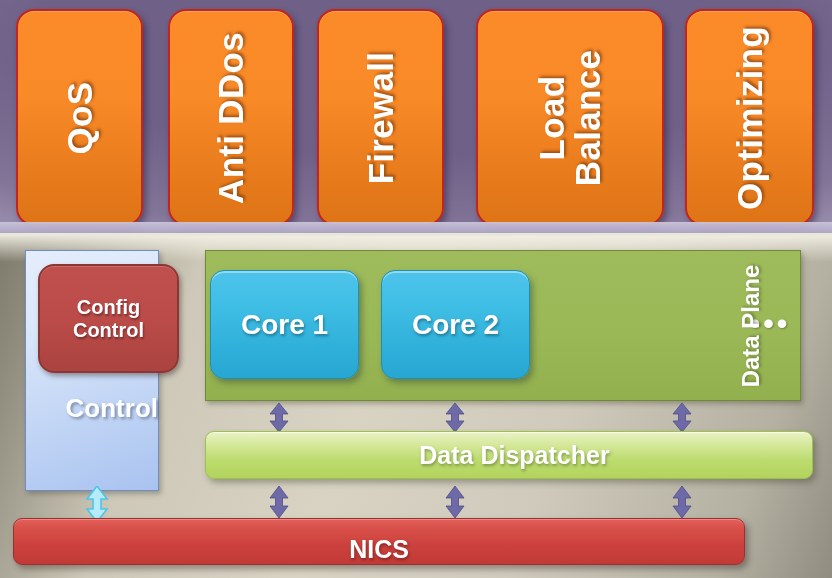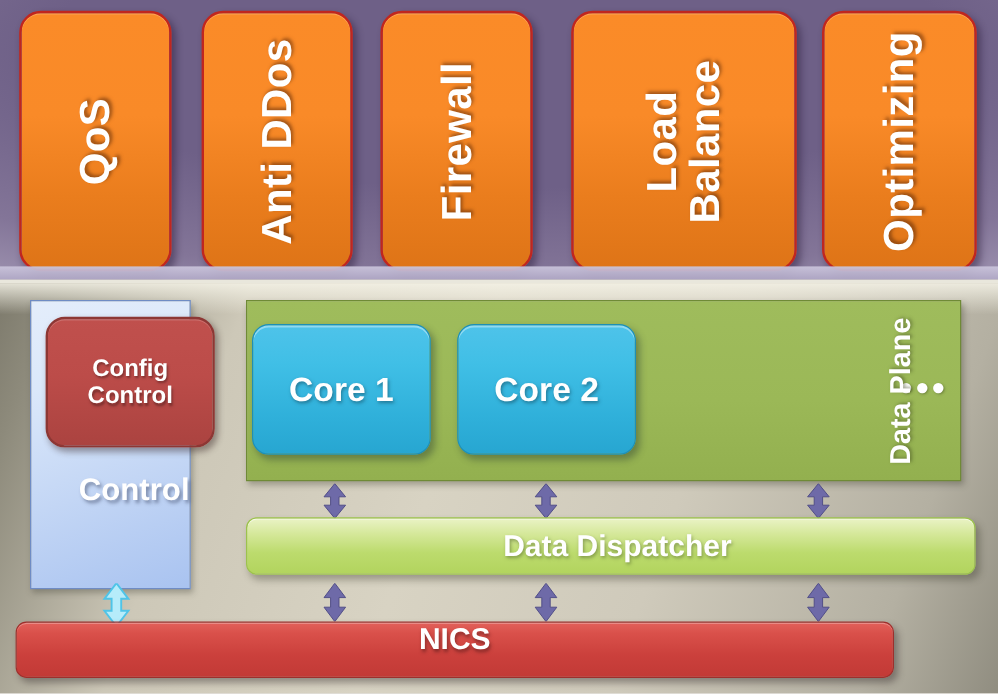--- a/index.html
+++ b/index.html
@@ -197,21 +197,21 @@
   
   .nics {
     position: absolute;
     left: 13px; top: 282px;
     width: 732px; height: 47px;
     border-radius: 9px;
     background: linear-gradient(180deg, #e2605a 0%, #d9504a 20%, #cb403c 60%, #c23a36 100%);
     border: 1px solid #9e2f2c;
     box-shadow: 3px 4px 6px rgba(50,40,40,.42), inset 0 1px 0 rgba(255,255,255,.28);
     display: flex;
-    align-items: flex-start;
+    align-items: flex-end;
     justify-content: center;
     box-sizing: border-box;
   }
   .nics-label {
     color: #ffffff;
     font-weight: bold;
     font-size: 25px;
     text-shadow: 1px 2px 3px rgba(90,25,25,.6);
   }
 

